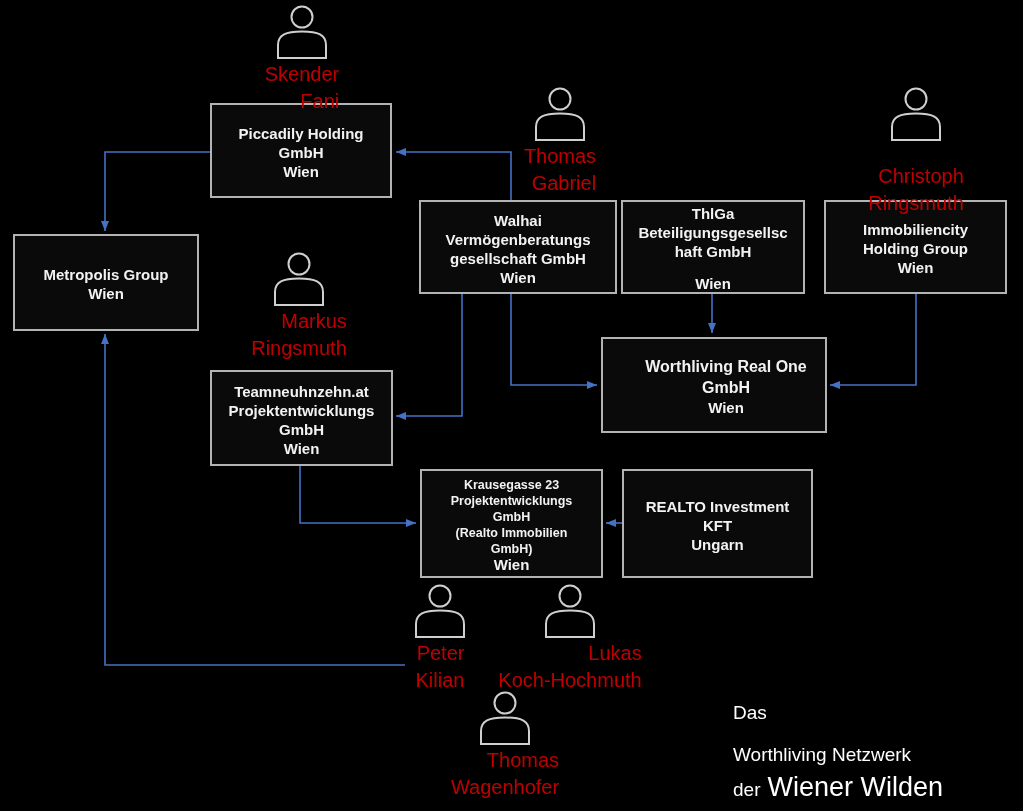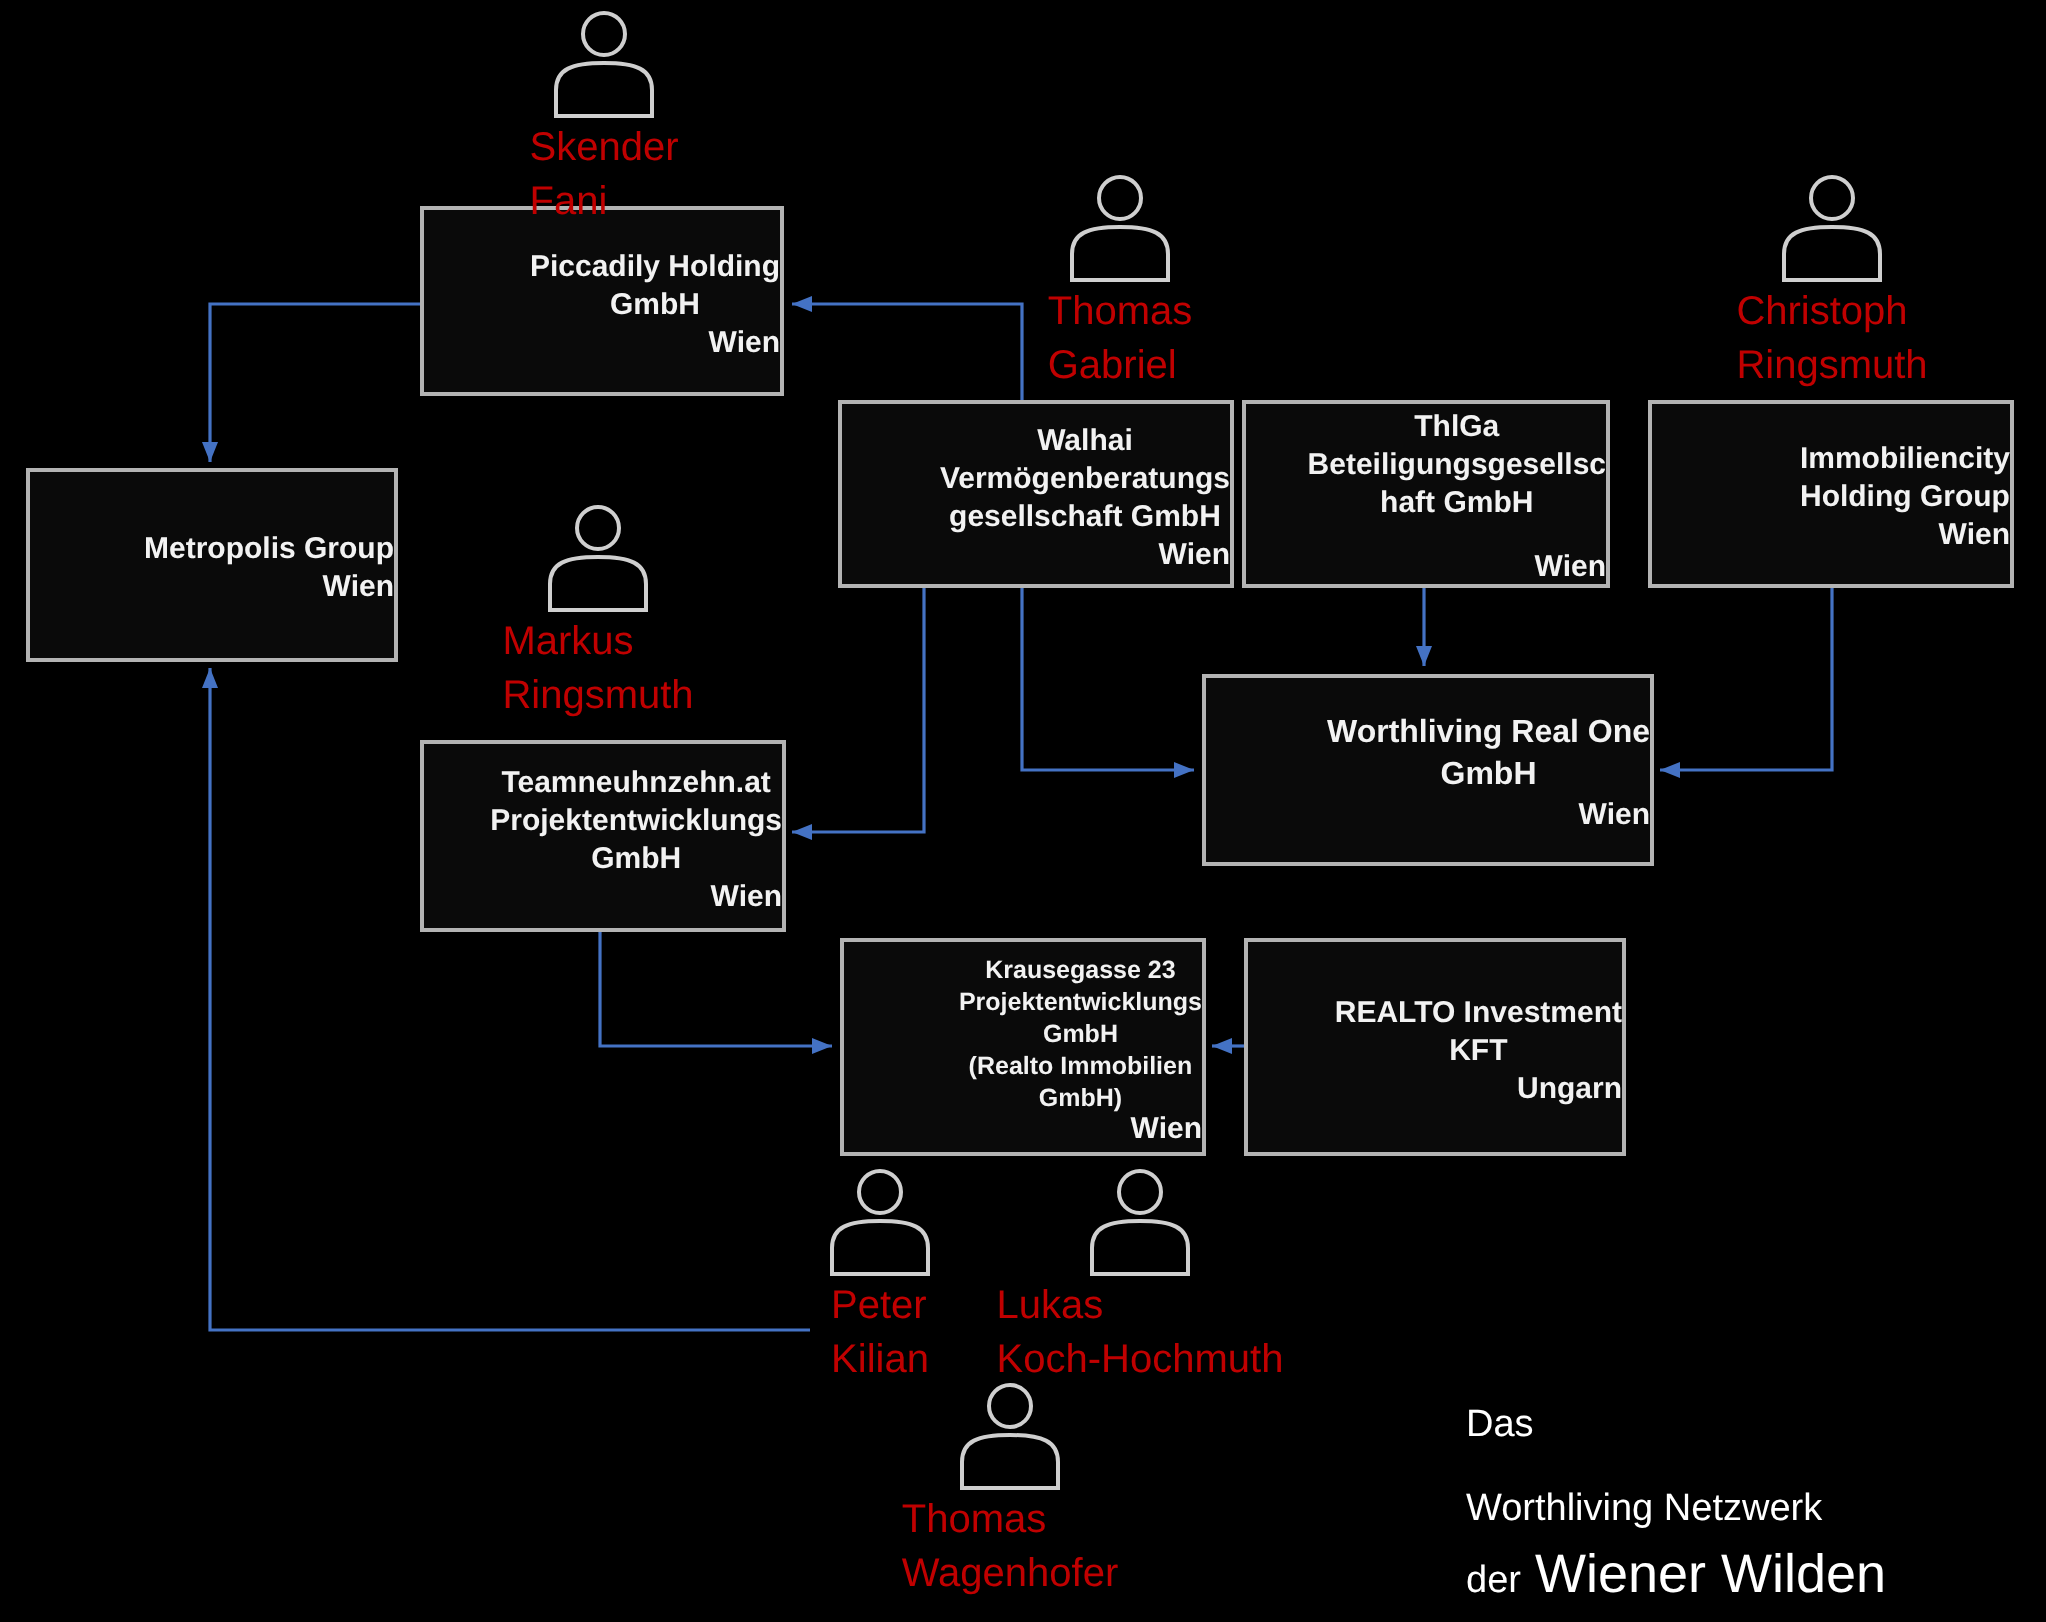--- a/index.html
+++ b/index.html
@@ -16,37 +16,37 @@
   #canvas{
     position:relative;width:1023px;height:811px;background:var(--background);
     overflow:hidden;font-family:"Liberation Sans",sans-serif;
   }
   #edges{position:absolute;left:0;top:0;z-index:1;}
   .edge{stroke:var(--connector);stroke-width:1.6;fill:none;}
   #arrowhead{fill:var(--connector);}
   .company-box{
     position:absolute;z-index:2;box-sizing:border-box;
     background:var(--box-fill);border:2px solid var(--box-border);
-    display:flex;flex-direction:column;align-items:flex-end;justify-content:center;
+    display:flex;flex-direction:column;align-items:center;justify-content:center;
     text-align:center;color:var(--box-text);
   }
   .company-name{white-space:pre-line;font-weight:bold;font-size:15px;line-height:19px;}
   .company-loc{font-weight:bold;font-size:15px;line-height:13px;margin-top:3px;}
   .company-box.wide .company-name{font-size:16px;line-height:21px;}
   .company-box.dense .company-name{font-size:12.5px;line-height:16px;}
   .company-box.dense .company-loc{margin-top:1px;}
   .person{
     position:absolute;z-index:2;width:180px;
     display:flex;flex-direction:column;align-items:center;
   }
   .person-icon{flex:0 0 auto;}
   .person-icon circle,.person-icon path{fill:none;stroke:var(--person-icon);stroke-width:2;}
   .person-name{
     margin-top:2px;color:var(--person-name);font-size:20px;line-height:27px;
-    text-align:left;white-space:pre-line;
+    text-align:right;white-space:pre-line;
   }
   .title-block{position:absolute;left:733px;top:700px;z-index:2;color:var(--title-text);}
   .title-small{font-size:19px;line-height:26px;}
   .title-large{font-size:19px;line-height:33px;margin-top:12px;}
   .title-mixed{font-size:27px;line-height:33px;}
   .title-mixed .prefix{font-size:19px;margin-right:7px;}
 </style>
 </head>
 <body>
 
@@ -139,21 +139,21 @@
 
   <div class="person" style="left:470px;top:87px;">
     <svg class="person-icon" width="56" height="54" viewBox="0 0 56 54">
       <circle cx="28" cy="12" r="10.5"></circle>
       <path d="M4 53 V40 C4 29.5 12 26.5 28 26.5 C44 26.5 52 29.5 52 40 V53 Z"></path>
     </svg>
     <div class="person-name">Thomas
 Gabriel</div>
   </div>
 
-  <div class="person" style="left:826px;top:87px;">
+  <div class="person" style="left:826px;top:87px;gap:20px;">
     <svg class="person-icon" width="56" height="54" viewBox="0 0 56 54">
       <circle cx="28" cy="12" r="10.5"></circle>
       <path d="M4 53 V40 C4 29.5 12 26.5 28 26.5 C44 26.5 52 29.5 52 40 V53 Z"></path>
     </svg>
     <div class="person-name">Christoph
 Ringsmuth</div>
   </div>
 
   <div class="person" style="left:209px;top:252px;">
     <svg class="person-icon" width="56" height="54" viewBox="0 0 56 54">

